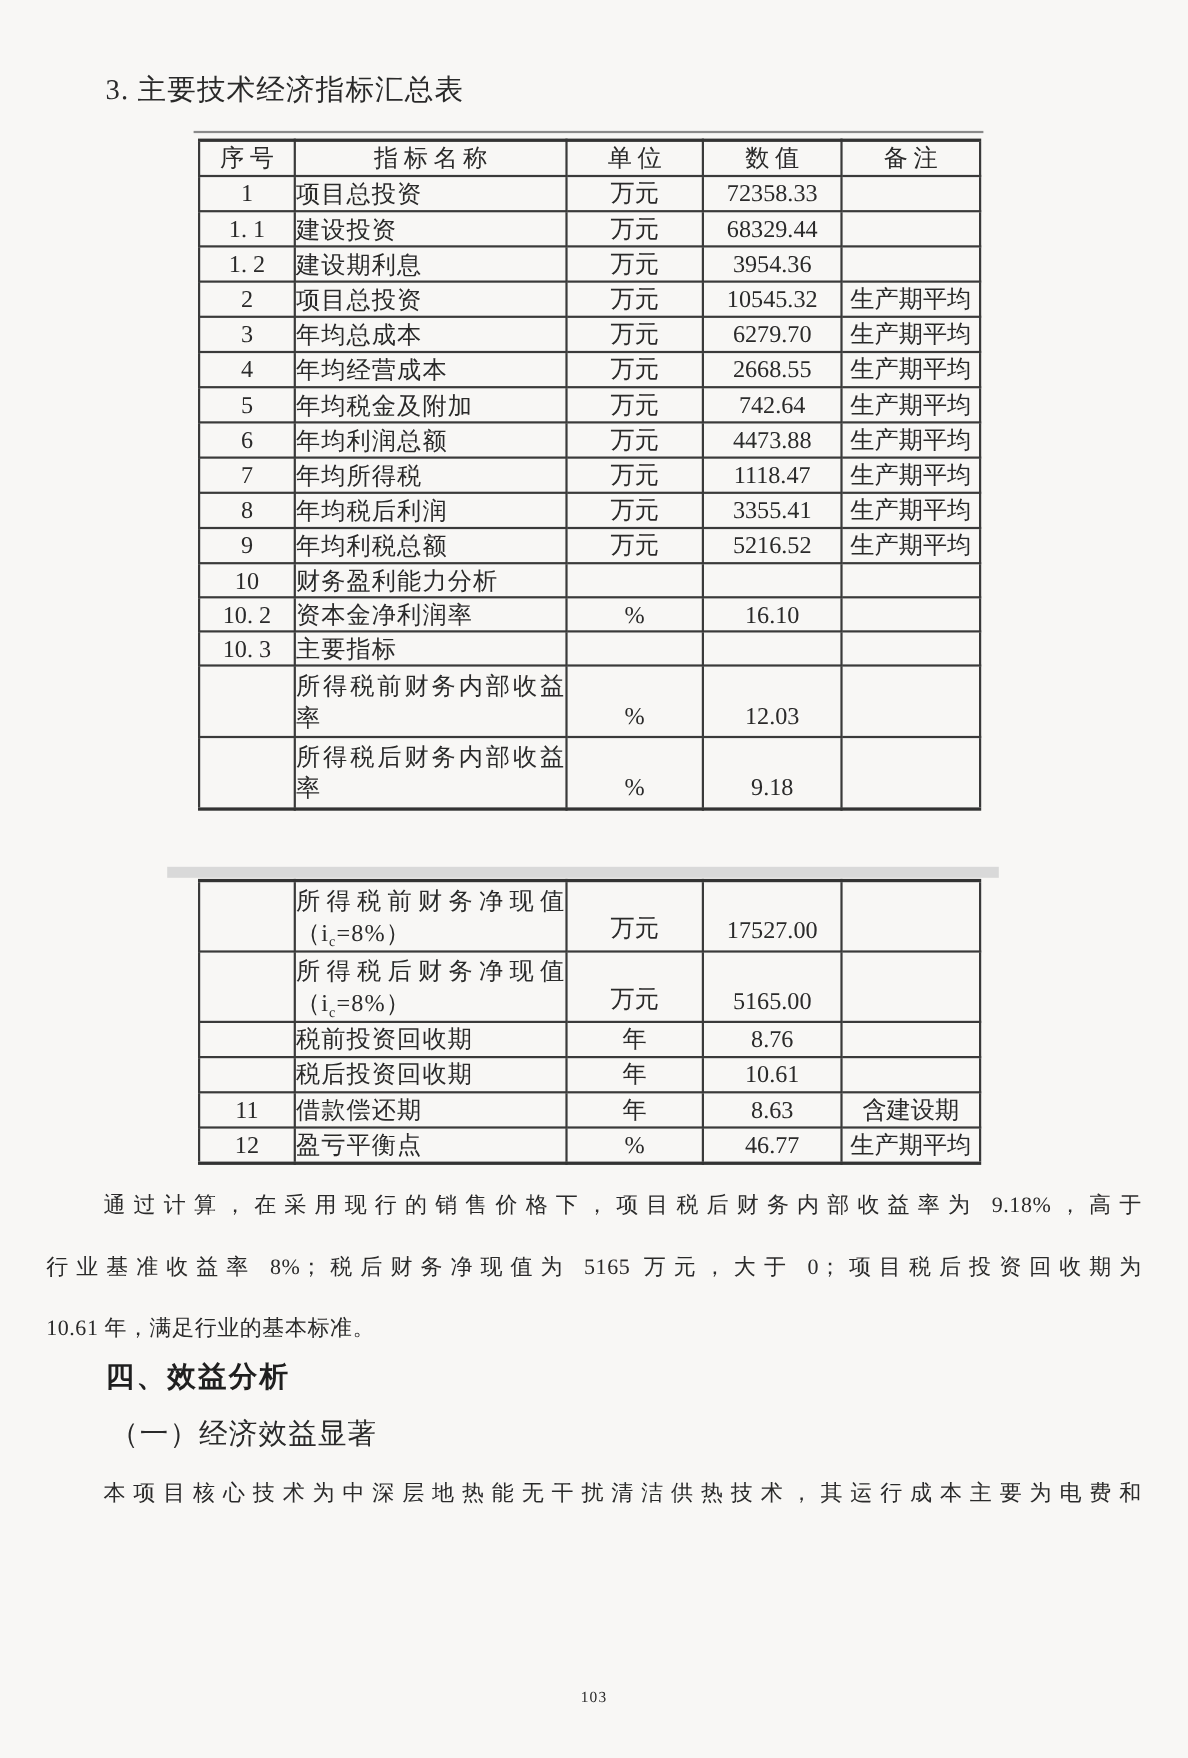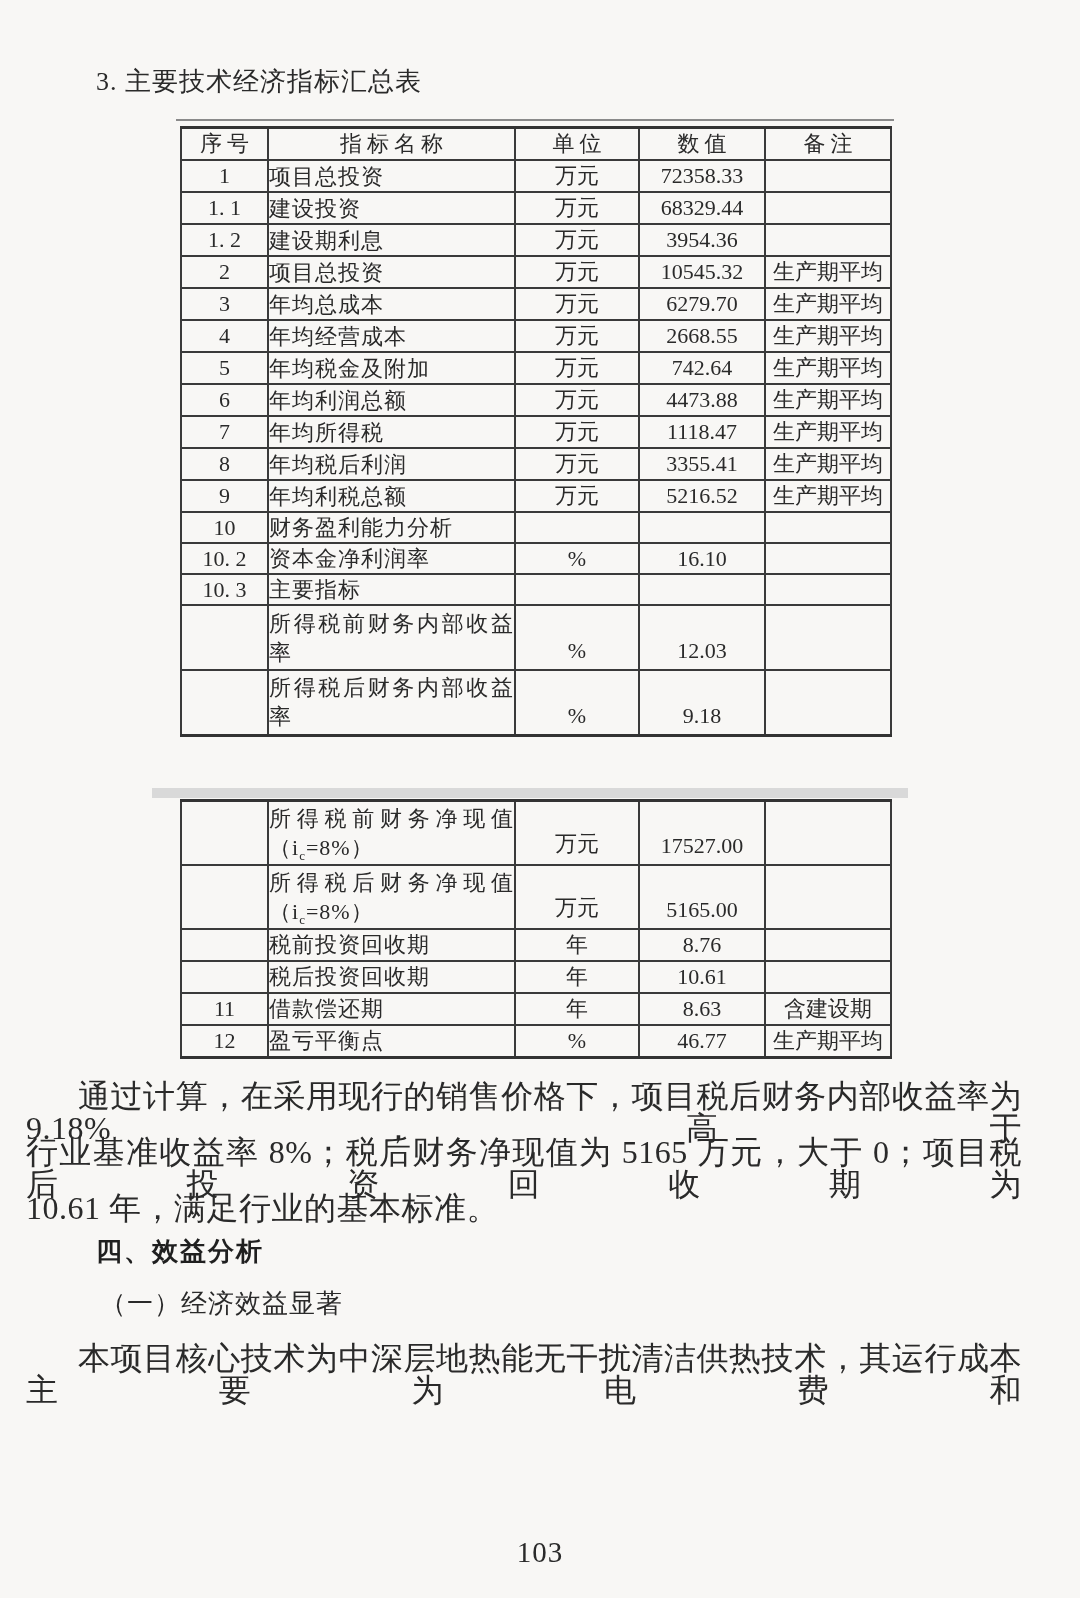--- a/index.html
+++ b/index.html
@@ -50,39 +50,39 @@
   tr.tall .c-unit,tr.tall .c-value{vertical-align:bottom;padding-bottom:5px;}
   sub{font-size:13px;line-height:0;}
 
   .page-break-bar{
     position:absolute;left:152px;top:788px;width:756px;height:10px;
     background:#d9d9d9;
   }
 
   
   .p-line{
-    position:absolute;left:26px;width:996px;
-    font-size:32px;line-height:32px;
+    position:absolute;left:42px;width:996px;
+    font-size:20px;line-height:32px;
     letter-spacing:0.5px;
     white-space:normal;
   }
   .jline{text-align:justify;text-align-last:justify;}
   .indent{text-indent:52px;}
   .sec-heading{
     position:absolute;left:96px;top:1234px;
     font-family:"Liberation Sans","DejaVu Sans",sans-serif;
     font-weight:bold;font-size:26px;letter-spacing:2px;color:#1f1f1f;
   }
   .subsec-heading{
     position:absolute;left:100px;top:1286px;
     font-size:26px;letter-spacing:1px;
   }
   .page-number{
     position:absolute;left:0;top:1536px;width:100%;
-    text-align:center;font-size:29px;letter-spacing:1px;
+    text-align:center;font-size:14px;letter-spacing:1px;
   }
 </style>
 </head>
 <body>
 
 <div class="page">
 
   <div class="section-title">3. 主要技术经济指标汇总表</div>
 
   <div class="top-rule"></div>

